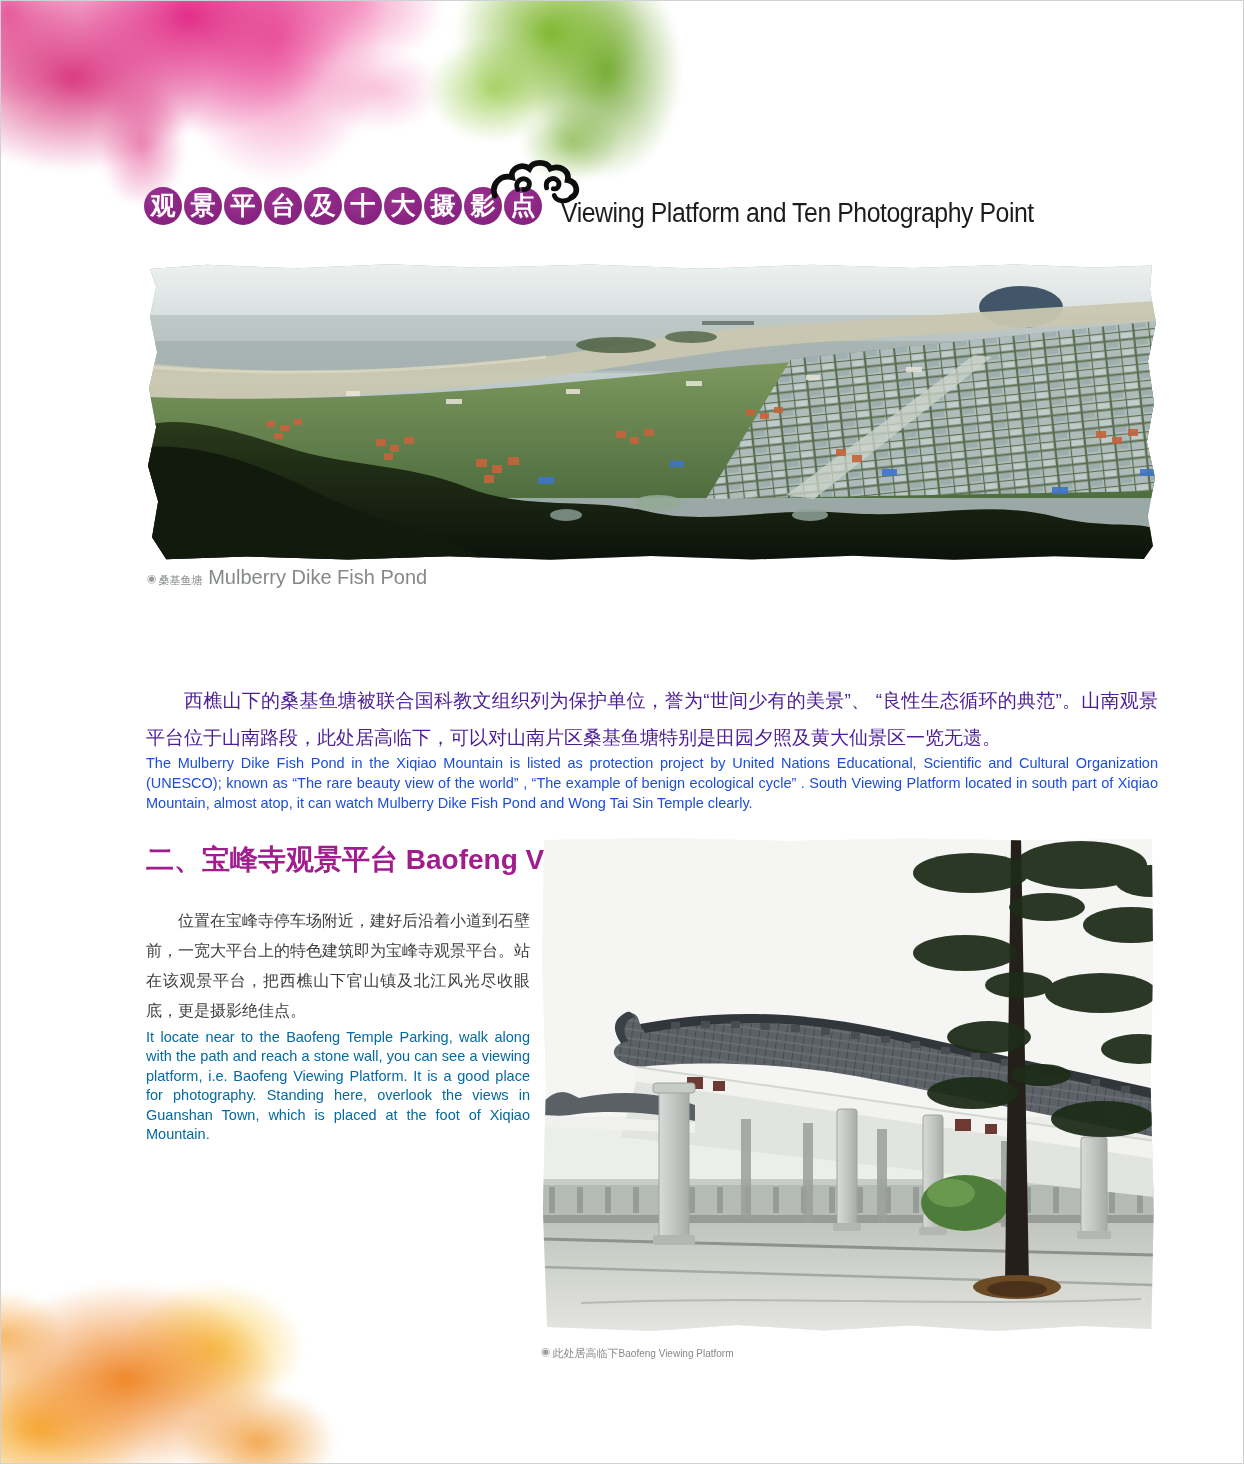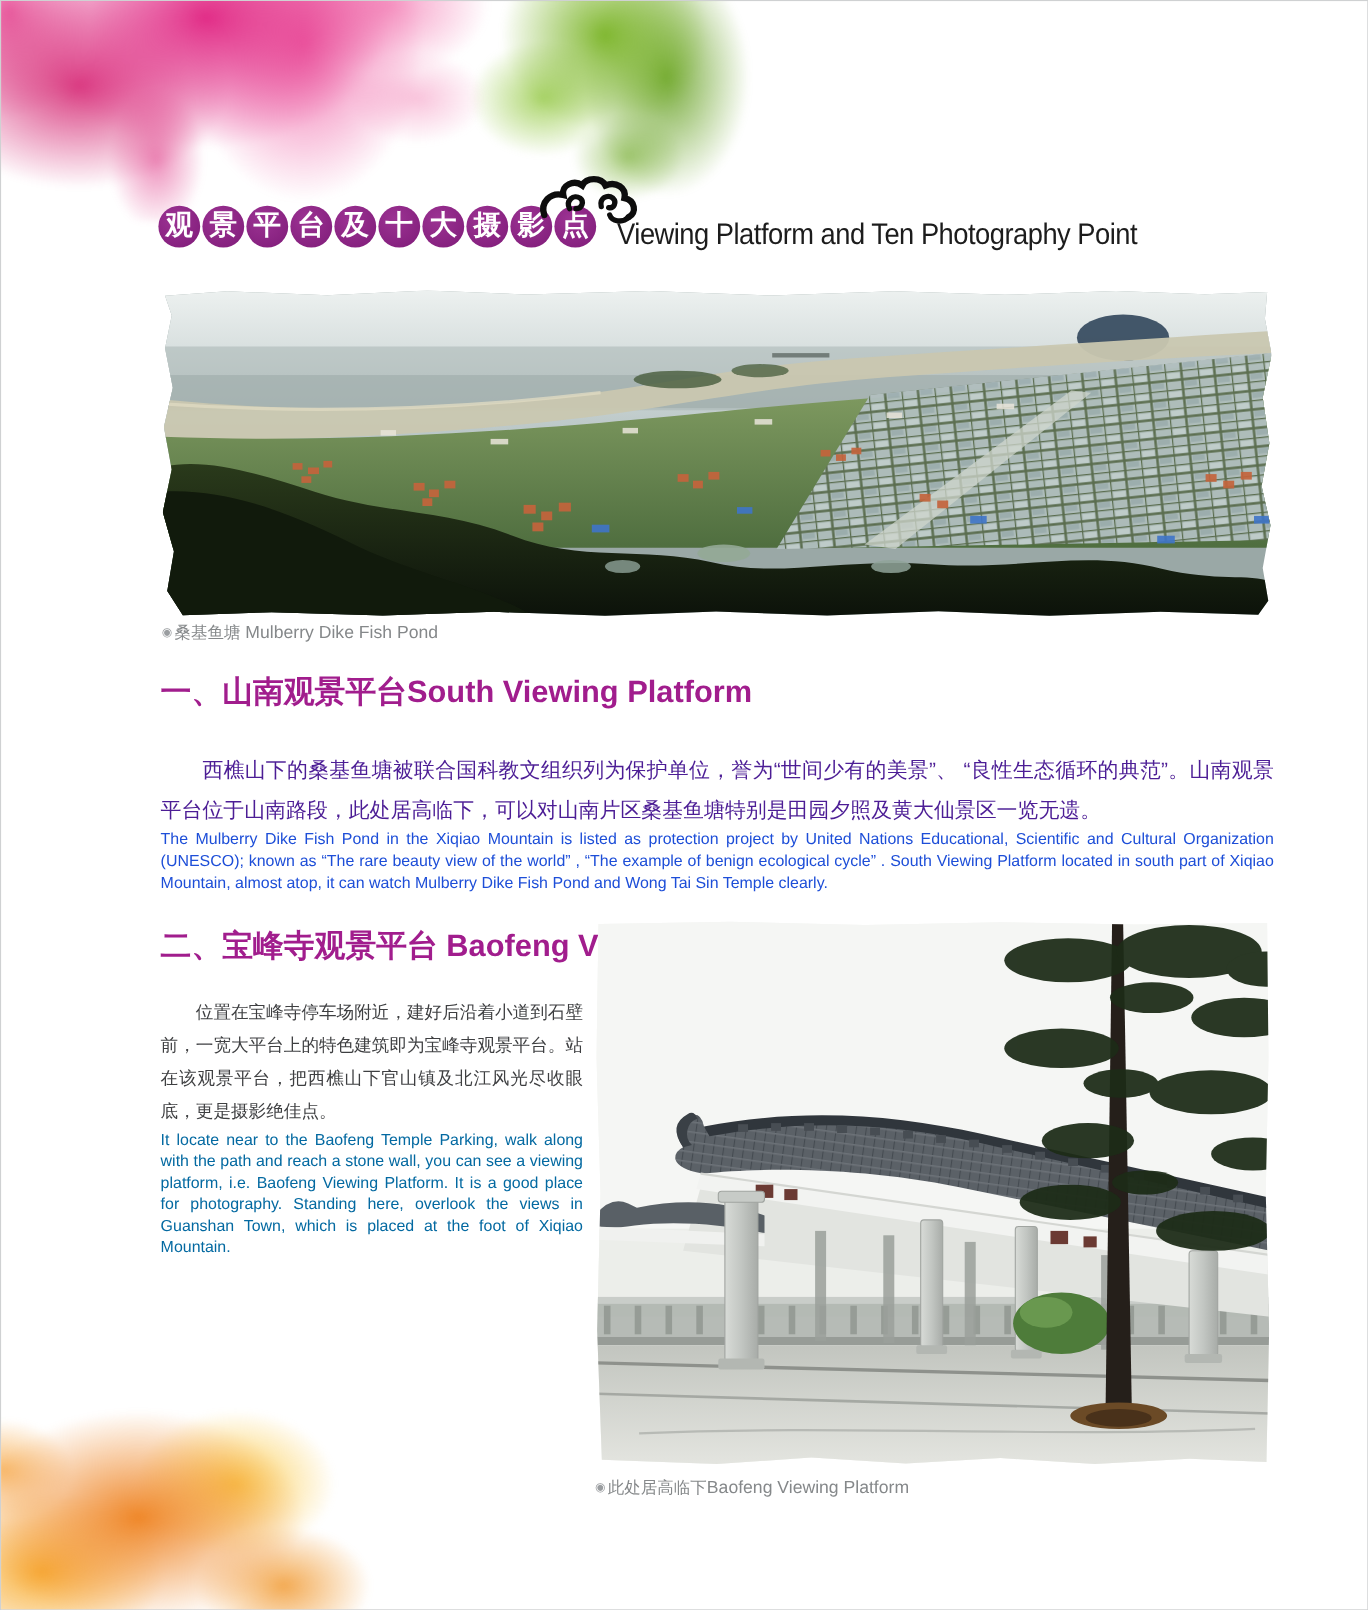--- a/index.html
+++ b/index.html
@@ -54,25 +54,25 @@
   }
   
   .panorama{
     position:absolute;left:145px;top:262px;width:1010px;height:298px;background:#9aa8a6;
     clip-path:polygon(0.4% 2%,6% 0.6%,15% 1.8%,24% 0.4%,33% 1.6%,44% 0.5%,55% 1.9%,66% 0.6%,76% 1.7%,86% 0.5%,94% 1.5%,99.6% 0.8%,99.4% 9%,100% 20%,99.2% 33%,99.8% 47%,99.1% 60%,99.9% 72%,99.2% 85%,99.7% 95%,98.8% 99.3%,90% 98.4%,80% 99.6%,70% 98.2%,60% 99.5%,50% 98.3%,40% 99.6%,30% 98.4%,20% 99.5%,10% 98.5%,2% 99.4%,0.6% 92%,1.2% 80%,0.2% 68%,1% 55%,0.3% 42%,1.1% 30%,0.4% 18%,1% 8%);
   }
   .panorama svg{display:block;}
   
   .caption{position:absolute;color:#85888a;}
   .caption .bullet{font-size:11px;vertical-align:2px;margin-right:2px;color:#9a9da0;}
-  .caption .cn{font-size:15px;}
-  .caption .en{font-size:16px;}
+  .caption .cn{font-size:11px;}
+  .caption .en{font-size:20px;}
   .caption1{left:146px;top:565px;}
   .caption2{left:540px;top:1342px;}
-  .caption2 .en{font-size:16px;}
+  .caption2 .en{font-size:10px;}
   
   .sec-heading{
     position:absolute;left:145px;font-size:28px;font-weight:bold;color:#a11d8d;
     letter-spacing:0;white-space:nowrap;
   }
   .heading1{top:609px;}
   .heading2{top:840px;}
   
   .para{position:absolute;left:145px;text-align:justify;}
   .para-cn1{top:662px;width:1012px;font-size:19px;line-height:37px;color:#4c1d95;text-indent:2em;}
@@ -195,21 +195,20 @@
       <ellipse cx="512" cy="240" rx="24" ry="8" fill="#93a896" opacity=".9"></ellipse>
       <ellipse cx="664" cy="252" rx="18" ry="6" fill="#8fa399" opacity=".85"></ellipse>
       <ellipse cx="420" cy="252" rx="16" ry="6" fill="#8fa399" opacity=".8"></ellipse>
     </svg>
   </div>
 
   <div class="caption caption1">
     <span class="bullet">◉</span><span class="cn">桑基鱼塘</span><span class="en"> Mulberry Dike Fish Pond</span>
   </div>
 
-  <div class="sec-heading heading1">一、山南观景平台South Viewing Platform</div>
   <p class="para para-cn1">西樵山下的桑基鱼塘被联合国科教文组织列为保护单位，誉为“世间少有的美景”、 “良性生态循环的典范”。山南观景平台位于山南路段，此处居高临下，可以对山南片区桑基鱼塘特别是田园夕照及黄大仙景区一览无遗。</p>
   <p class="para para-en1">The Mulberry Dike Fish Pond in the Xiqiao Mountain is listed as protection project by United Nations Educational, Scientific and Cultural Organization (UNESCO); known as “The rare beauty view of the world” , “The example of benign ecological cycle” . South Viewing Platform located in south part of Xiqiao Mountain, almost atop, it can watch Mulberry Dike Fish Pond and Wong Tai Sin Temple clearly.</p>
 
   <div class="sec-heading heading2">二、宝峰寺观景平台 Baofeng Viewing Platform</div>
   <p class="para para-cn2">位置在宝峰寺停车场附近，建好后沿着小道到石壁前，一宽大平台上的特色建筑即为宝峰寺观景平台。站在该观景平台，把西樵山下官山镇及北江风光尽收眼底，更是摄影绝佳点。</p>
   <p class="para para-en2">It locate near to the Baofeng Temple Parking, walk along with the path and reach a stone wall, you can see a viewing platform, i.e. Baofeng Viewing Platform. It is a good place for photography. Standing here, overlook the views in Guanshan Town, which is placed at the foot of Xiqiao Mountain.</p>
 
   <div class="photo2">
     <svg width="614" height="496" viewBox="0 0 614 496">
       <defs>

